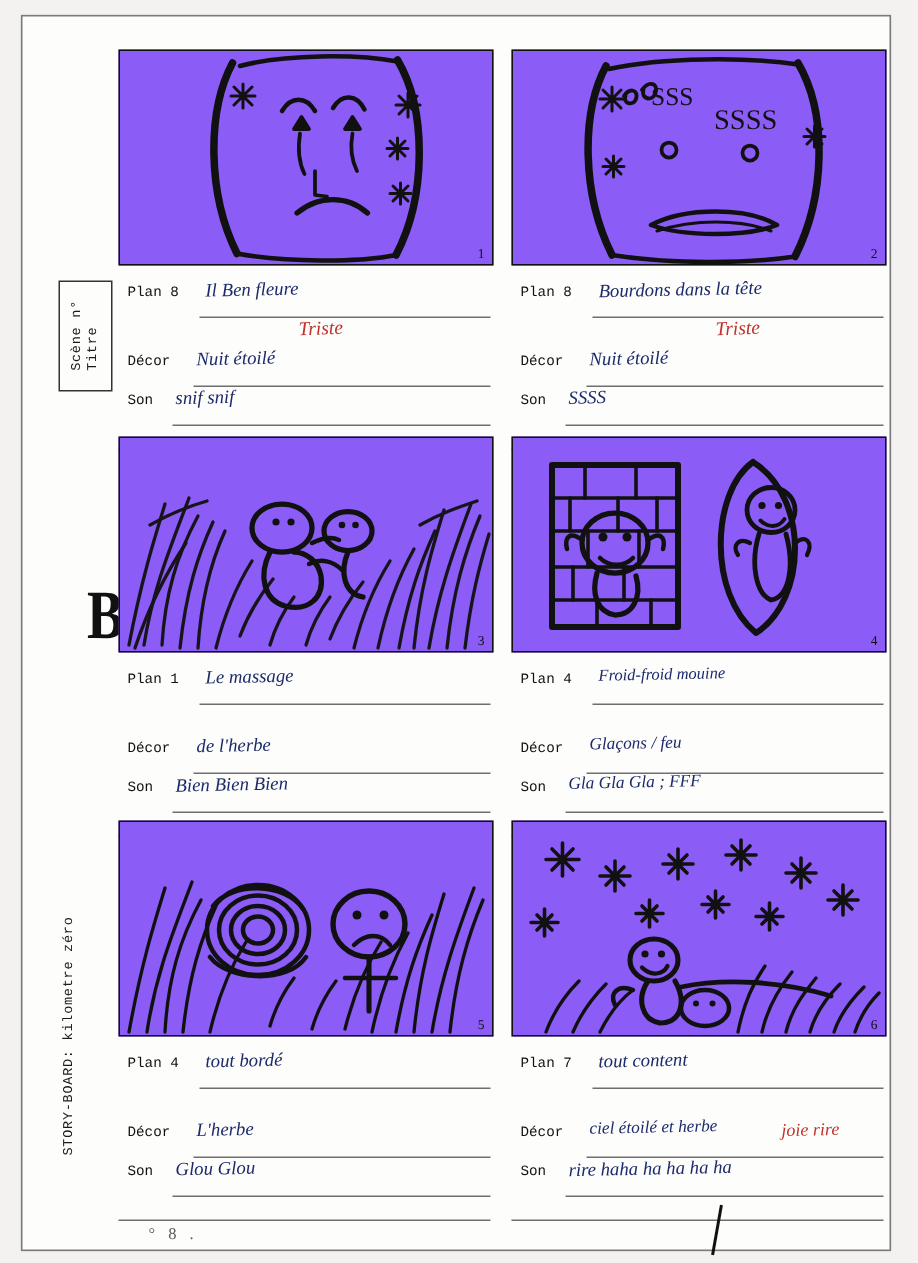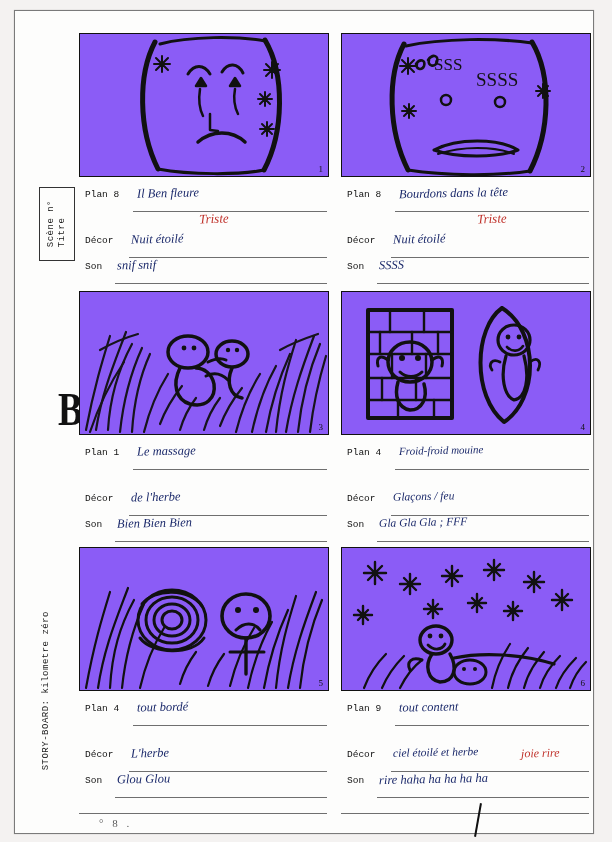--- a/index.html
+++ b/index.html
@@ -474,21 +474,21 @@
               </g>
               <ellipse cx="128" cy="124" rx="16" ry="12" stroke-width="3"></ellipse>
               <circle cx="122" cy="121" r="2" fill="#111" stroke="none"></circle>
               <circle cx="133" cy="121" r="2" fill="#111" stroke="none"></circle>
             </g>
           </svg>
           <span class="num">6</span>
         </div>
         <div class="rows">
           <div class="row plan">
-            <span class="lbl">Plan 9</span>
+            <span class="lbl">Plan 7</span>
             <span class="hand" style="left:58px">tout content</span>
             <span class="rule"></span>
           </div>
           <div class="sub">
             <span class="hand"></span>
           </div>
           <div class="row decor">
             <span class="lbl">Décor</span>
             <span class="hand" style="left:52px;font-size:11.5px">ciel étoilé et herbe</span>
             <span class="hand red" style="left:180px;font-size:12px">joie rire</span>

